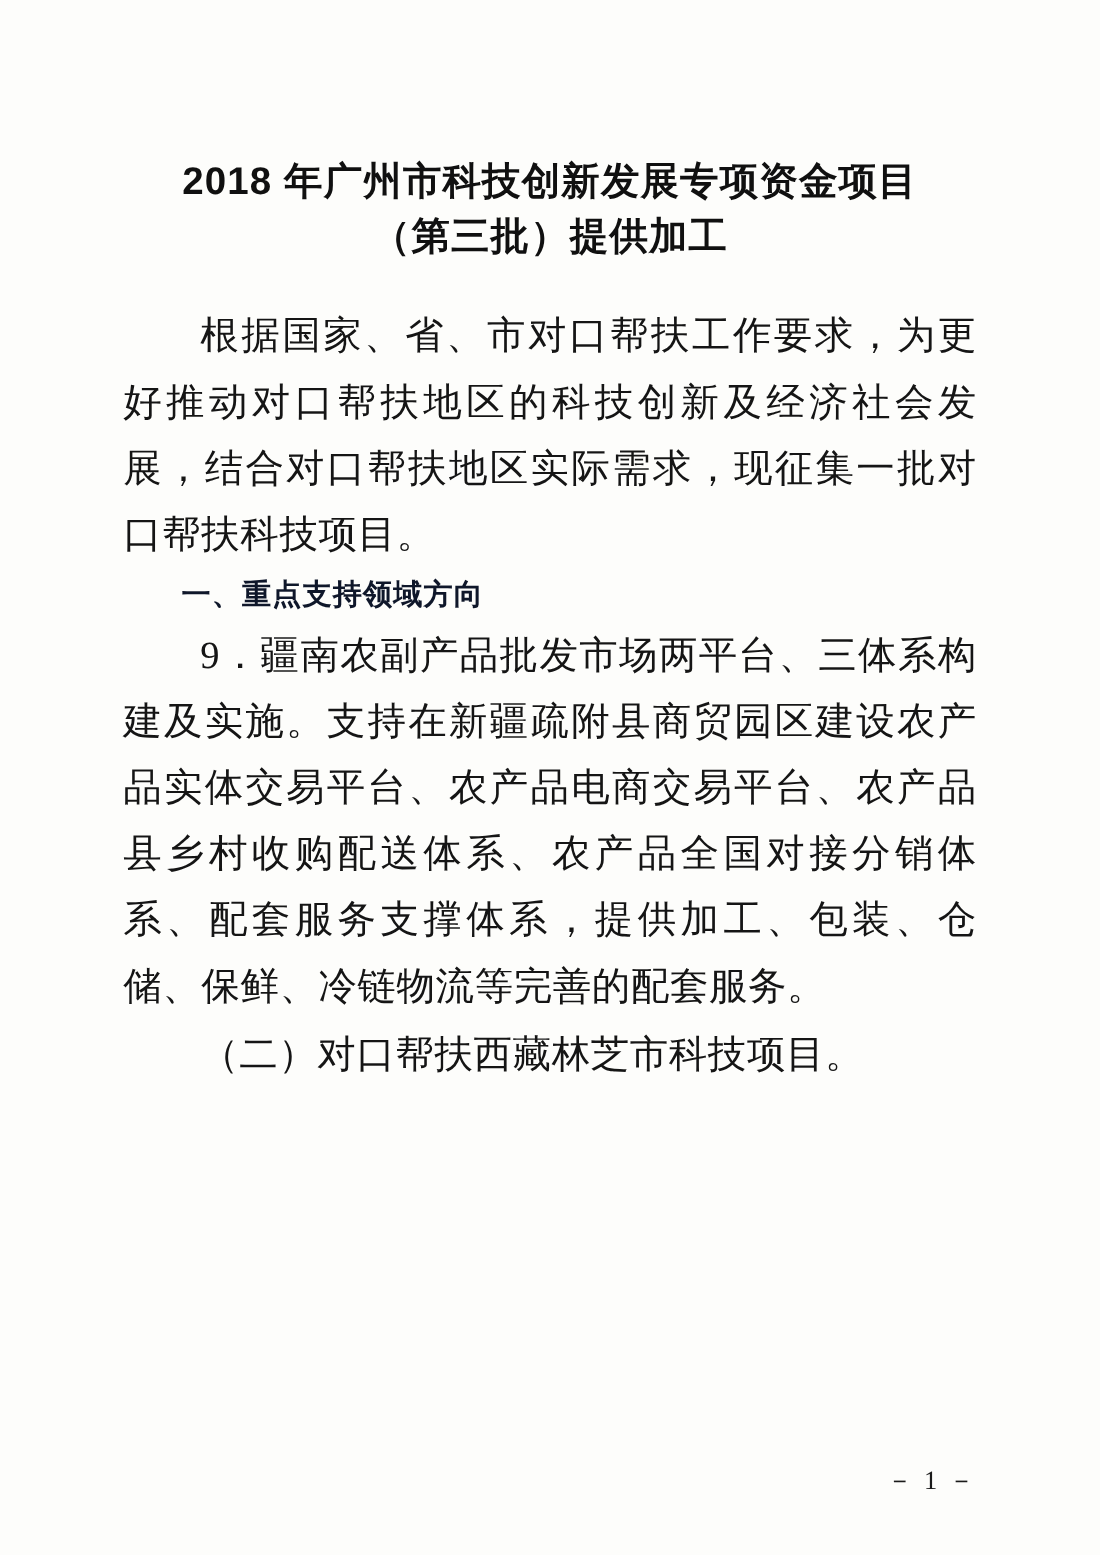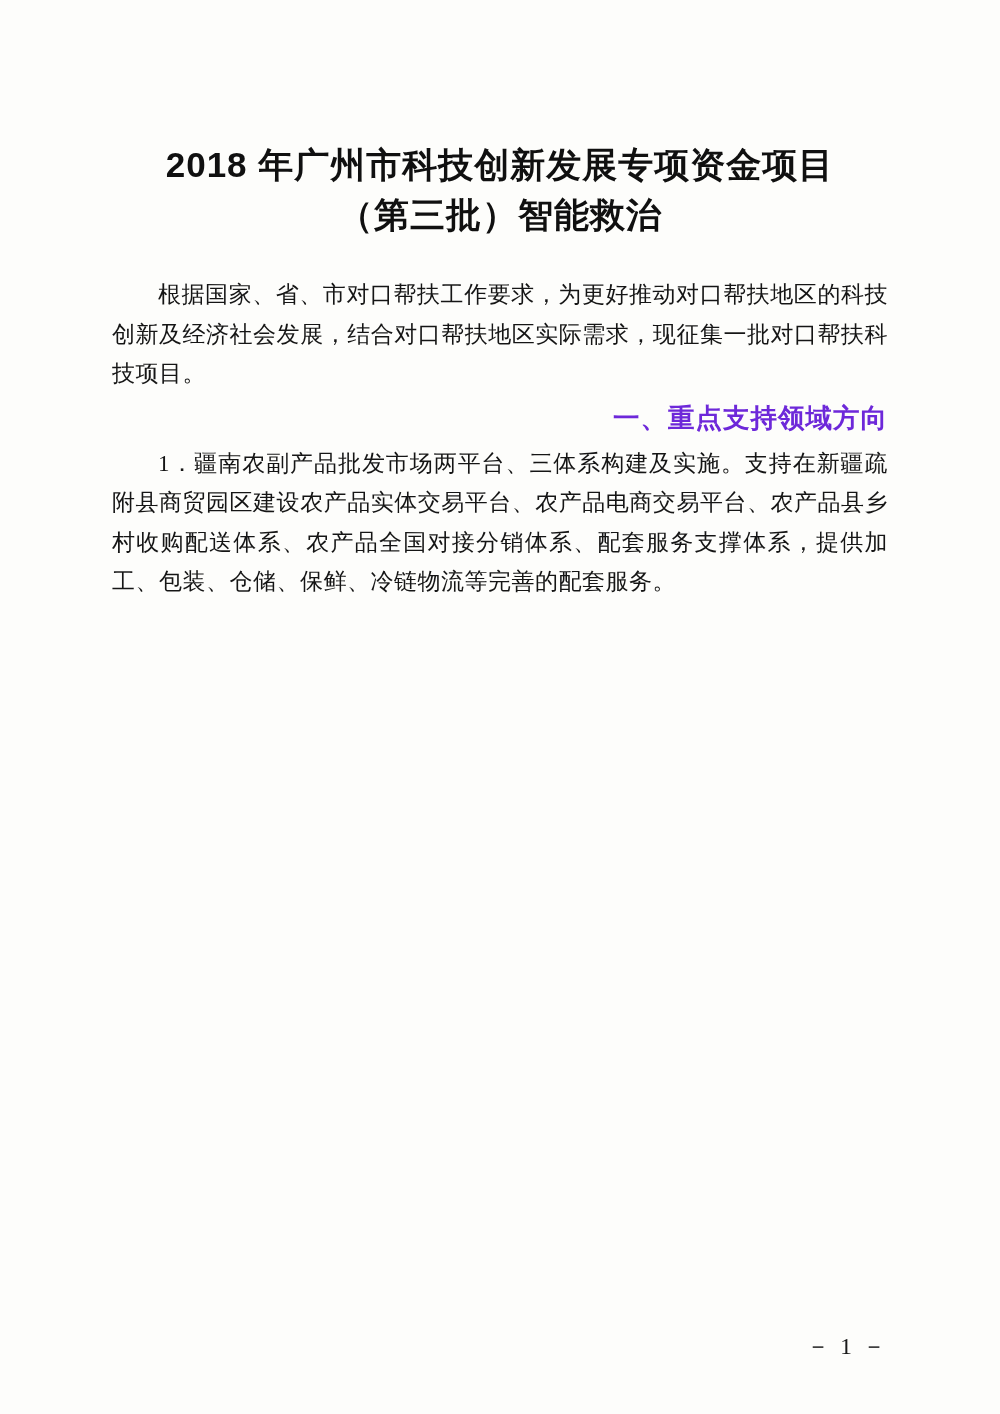--- a/index.html
+++ b/index.html
@@ -37,67 +37,67 @@
     line-height: 1.42;
     letter-spacing: 1px;
     color: #101010;
     margin: 0 0 36px 0;
   }
   .doc-title .line {
     display: block;
     white-space: nowrap;
   }
   p.para {
-    font-size: 23px;
+    font-size: 35px;
     line-height: 1.72;
     text-align: justify;
     text-justify: inter-ideograph;
     margin: 0 0 2px 0;
     text-indent: 2em;
     letter-spacing: 0.5px;
     color: #151515;
   }
   p.heading {
     font-family: "Liberation Sans", "DejaVu Sans", sans-serif;
     font-weight: bold;
     font-size: 26.5px;
     line-height: 1.72;
     margin: 0 0 2px 0;
     text-indent: 2em;
     letter-spacing: 1px;
-    color: #6d28d9;
-    text-align: right;
+    color: #0f172a;
   }
   .page-number {
     position: absolute;
     right: 112px;
     bottom: 52px;
     font-size: 24px;
     letter-spacing: 2px;
     color: #1a1a1a;
     font-family: "Liberation Serif", "DejaVu Serif", serif;
   }
 </style>
 </head>
 <body>
 
 <div class="page">
   <div class="content">
 
     <h1 class="doc-title">
       <span class="line">2018 年广州市科技创新发展专项资金项目</span>
-      <span class="line">（第三批）智能救治</span>
+      <span class="line">（第三批）提供加工</span>
     </h1>
 
     <p class="para">根据国家、省、市对口帮扶工作要求，为更好推动对口帮扶地区的科技创新及经济社会发展，结合对口帮扶地区实际需求，现征集一批对口帮扶科技项目。</p>
 
     <p class="heading">一、重点支持领域方向</p>
 
 
 
-    <p class="para">1．疆南农副产品批发市场两平台、三体系构建及实施。支持在新疆疏附县商贸园区建设农产品实体交易平台、农产品电商交易平台、农产品县乡村收购配送体系、农产品全国对接分销体系、配套服务支撑体系，提供加工、包装、仓储、保鲜、冷链物流等完善的配套服务。</p>
+    <p class="para">9．疆南农副产品批发市场两平台、三体系构建及实施。支持在新疆疏附县商贸园区建设农产品实体交易平台、农产品电商交易平台、农产品县乡村收购配送体系、农产品全国对接分销体系、配套服务支撑体系，提供加工、包装、仓储、保鲜、冷链物流等完善的配套服务。</p>
 
+    <p class="para">（二）对口帮扶西藏林芝市科技项目。</p>
 
 
   </div>
 
   <div class="page-number">－ 1 －</div>
 </div>
 
 </body></html>

